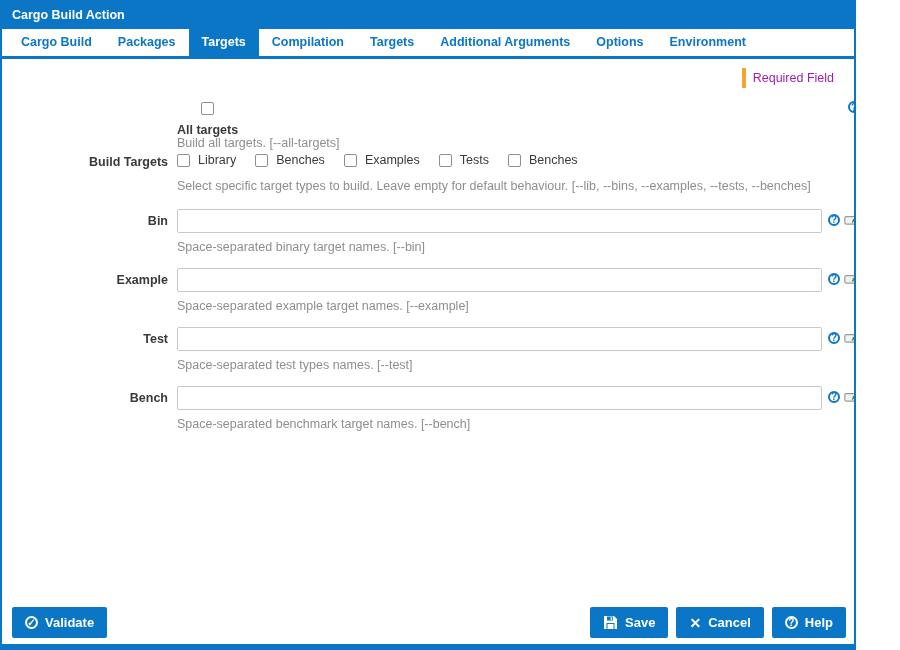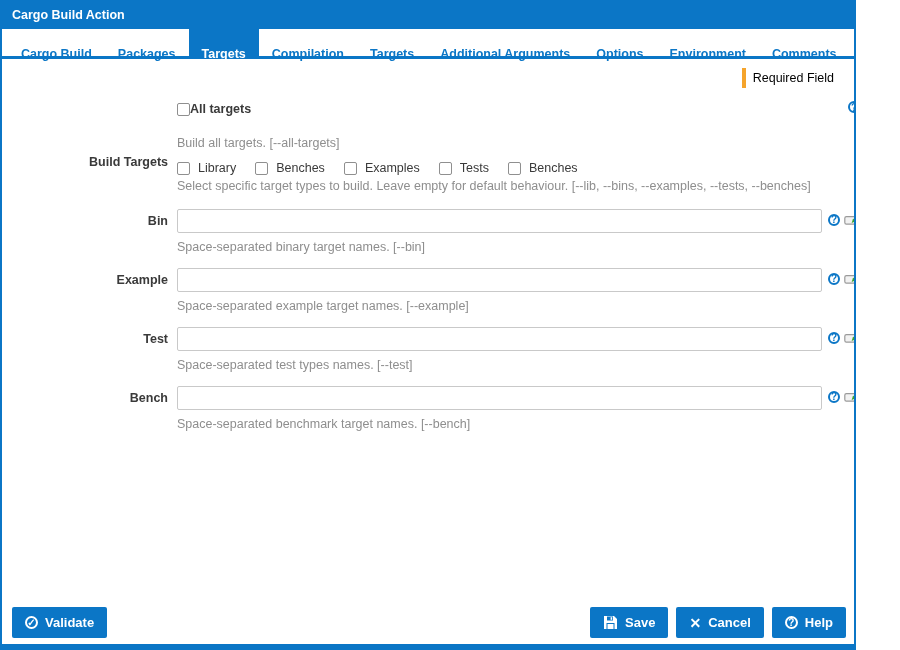--- a/index.html
+++ b/index.html
@@ -40,35 +40,35 @@
     border-bottom:3px solid var(--accent);
     height:30px;
     padding:0 6px;
   }
   .tab{
     font-size:12.5px;
     font-weight:bold;
     color:var(--accent);
     line-height:27px;
     height:27px;
-    padding:12px 13px;
+    padding:0 13px;
     cursor:pointer;
     white-space:nowrap;
   }
   .tab.active{
     background:var(--accent);
     color:#fff;
   }
   .required{
     position:absolute;
     top:66px;right:20px;
     display:flex;align-items:center;gap:7px;
   }
   .required-bar{width:4px;height:20px;background:var(--req);}
-  .required-text{color:#000000;font-size:12.5px;}
+  .required-text{color:#a21caf;font-size:12.5px;}
 
   .abs{position:absolute;}
   .row-label{
     position:absolute;
     left:0;width:166px;
     text-align:right;
     font-weight:bold;
     color:var(--label);
     font-size:12.5px;
   }
@@ -76,28 +76,28 @@
     display:inline-block;
     width:13px;height:13px;
     border:1px solid #8f8f8f;
     border-radius:2px;
     background:#fff;
     flex:0 0 auto;
     cursor:pointer;
   }
   .cb-row{
     position:absolute;
-    display:flex;align-items:center;
-    font-size:12.5px;color:var(--label);
+    display:flex;align-items:center;gap:8px;
+    font-size:12.5px;color:var(--label);flex-direction:column;
   }
   .cb-group{
     position:absolute;
     display:flex;align-items:center;gap:19px;
   }
-  .cb-item{display:flex;align-items:center;gap:8px;font-size:12.5px;color:var(--label);margin-top:8px;}
+  .cb-item{display:flex;align-items:center;gap:8px;font-size:12.5px;color:var(--label);}
   .cb-row .lbl{font-weight:bold;}
   .desc{
     position:absolute;left:175px;
     color:var(--desc);
     font-size:12.5px;
     white-space:nowrap;
   }
   .txt-input{
     position:absolute;left:175px;
     width:645px;height:24px;
@@ -156,21 +156,20 @@
 
   <div class="tabbar">
     <span class="tab">Cargo Build</span>
     <span class="tab">Packages</span>
     <span class="tab active">Targets</span>
     <span class="tab">Compilation</span>
     <span class="tab">Targets</span>
     <span class="tab">Additional Arguments</span>
     <span class="tab">Options</span>
     <span class="tab">Environment</span>
-    <span class="tab">Comments</span>
   </div>
 
   <div class="required">
     <span class="required-bar"></span>
     <span class="required-text">Required Field</span>
   </div>
 
   <div class="cb-row" style="left:175px;top:100px;">
     <span class="cb"></span>
     <span class="lbl">All targets</span>

